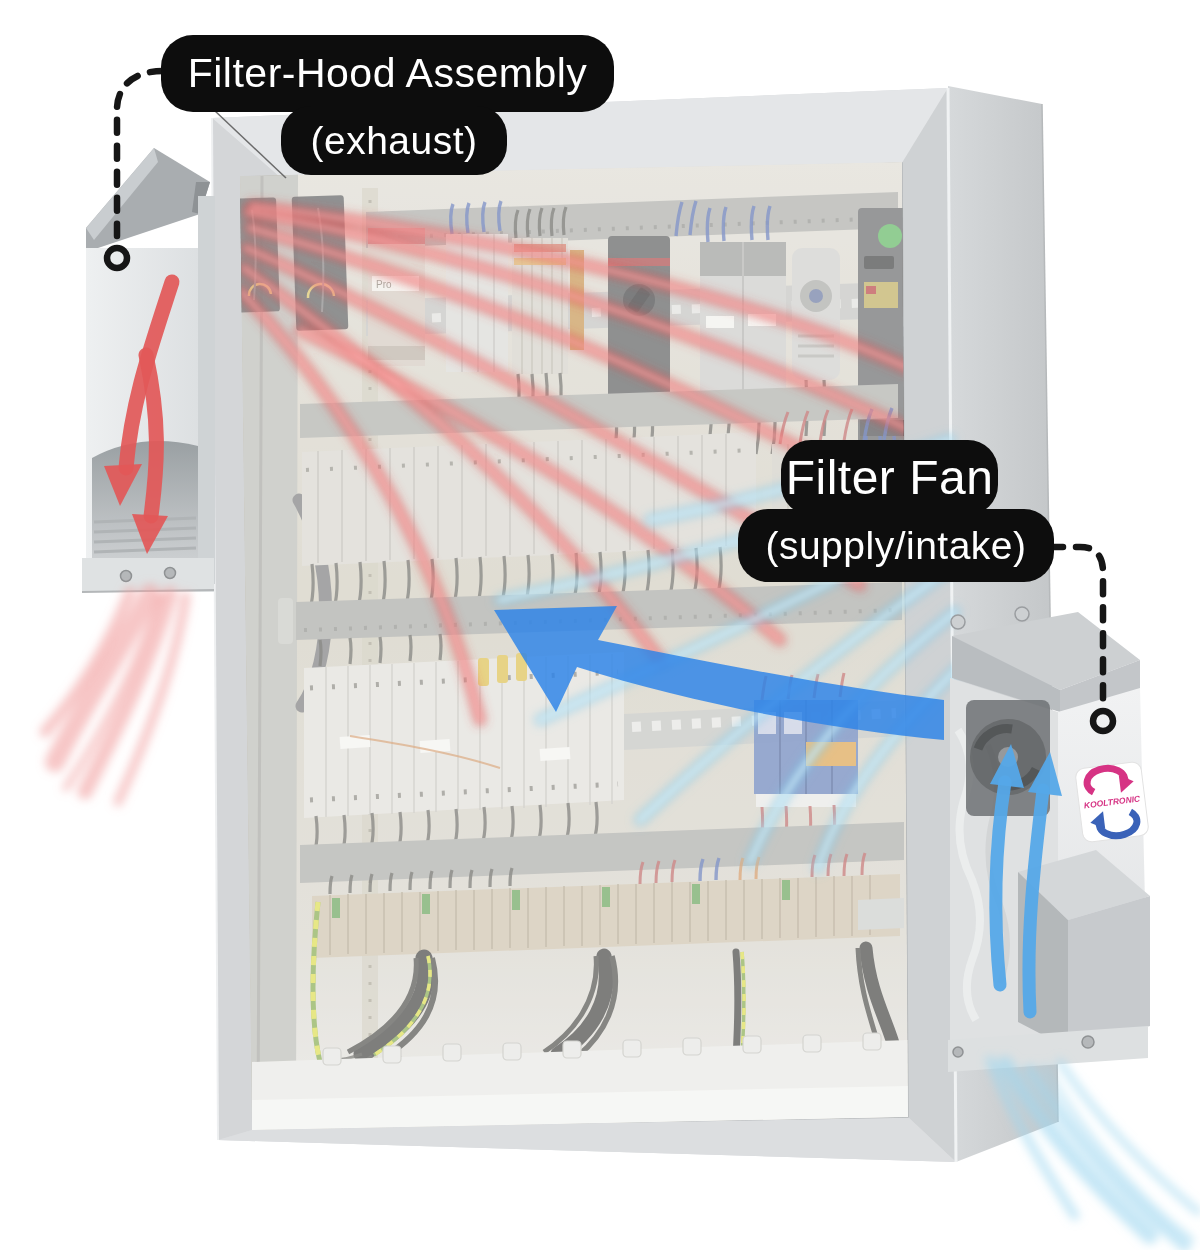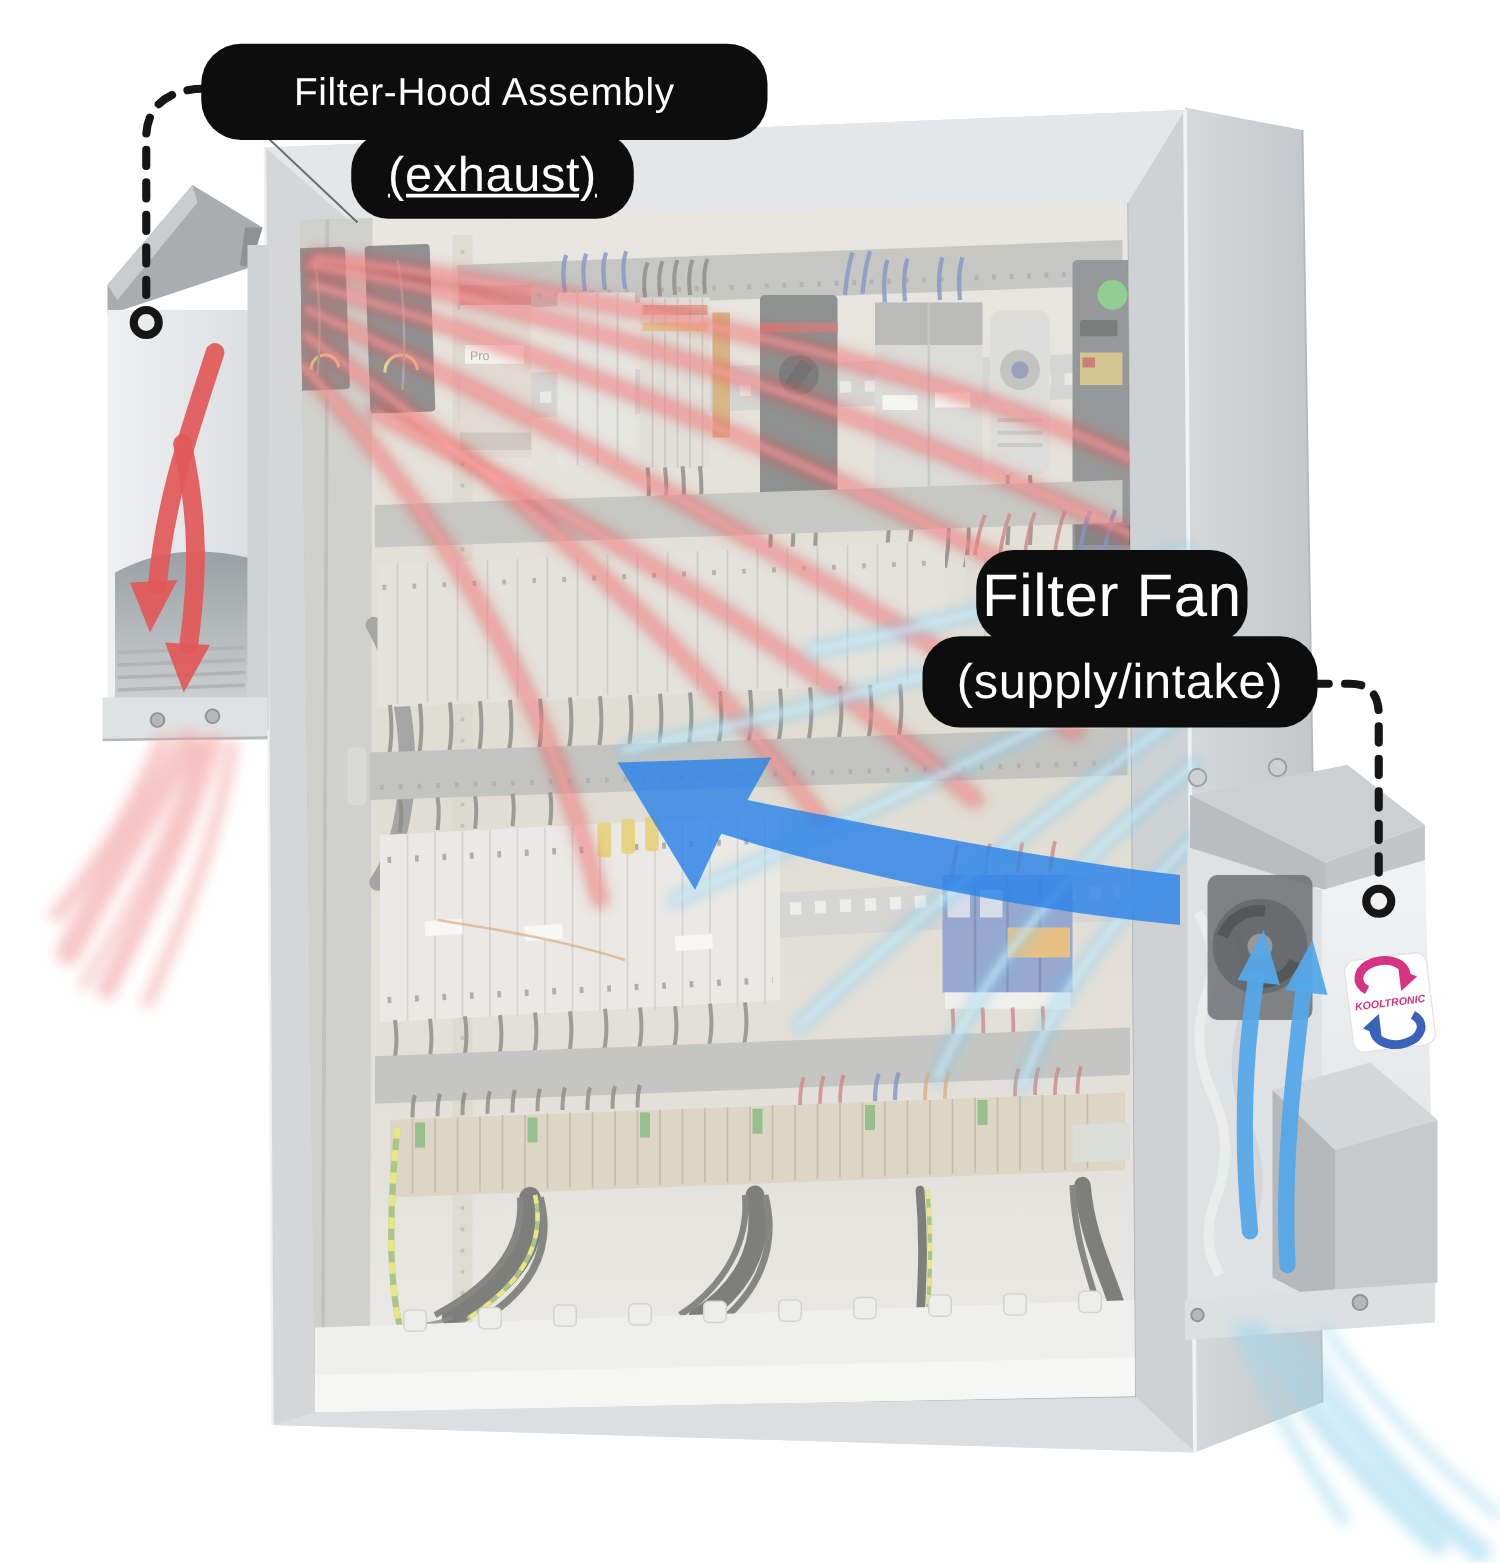--- a/index.html
+++ b/index.html
@@ -7,22 +7,22 @@
     --exhaust_air_red:#e04545; --supply_air_blue:#2b82e8; --streak_cyan:#7ac8ea;
     --brand_pink:#d63384; --brand_blue:#3a62b8; --cabinet_gray:#d8dadc;
   }
   html,body{margin:0;padding:0;background:var(--background);}
   .stage{position:relative;width:1200px;height:1250px;overflow:hidden;
          font-family:"Liberation Sans",sans-serif;background:var(--background);}
   .scene-svg{position:absolute;left:0;top:0;width:1200px;height:1250px;}
   .callout{position:absolute;color:var(--label_text);}
   .pill{position:absolute;background:var(--label_bg);display:flex;align-items:center;
         justify-content:center;letter-spacing:.5px;white-space:nowrap;}
-  #ex-l1{left:161px;top:35px;width:453px;height:77px;border-radius:32px;font-size:31px;text-align:center;}
-  #ex-l2{left:281px;top:106px;width:226px;height:69px;border-radius:30px;font-size:39px;text-decoration:underline;}
+  #ex-l1{left:161px;top:35px;width:453px;height:77px;border-radius:32px;font-size:41px;text-align:center;}
+  #ex-l2{left:281px;top:106px;width:226px;height:69px;border-radius:30px;font-size:39px;}
   #in-l1{left:781px;top:440px;width:217px;height:75px;border-radius:30px;font-size:48px;}
   #in-l2{left:738px;top:509px;width:316px;height:73px;border-radius:30px;font-size:39px;text-align:center;}
   
   .red-glow use{stroke:var(--exhaust_air_red);stroke-width:13;fill:none;opacity:.5;stroke-linecap:round;}
   .red-core use{stroke:#ffb4b4;stroke-width:4.5;fill:none;opacity:.7;stroke-linecap:round;}
   .blue-glow use{stroke:var(--streak_cyan);stroke-width:12;fill:none;opacity:.5;stroke-linecap:round;}
   .blue-core use{stroke:#e2f6fd;stroke-width:4;fill:none;opacity:.75;stroke-linecap:round;}
   .plume-red path{stroke:#f2a0a0;fill:none;stroke-linecap:round;opacity:.6;}
   .plume-blue path{stroke:#9ed7f0;fill:none;stroke-linecap:round;opacity:.6;}
   .dash{stroke:#161616;stroke-width:6.5;fill:none;stroke-dasharray:13 13;stroke-linecap:round;}

